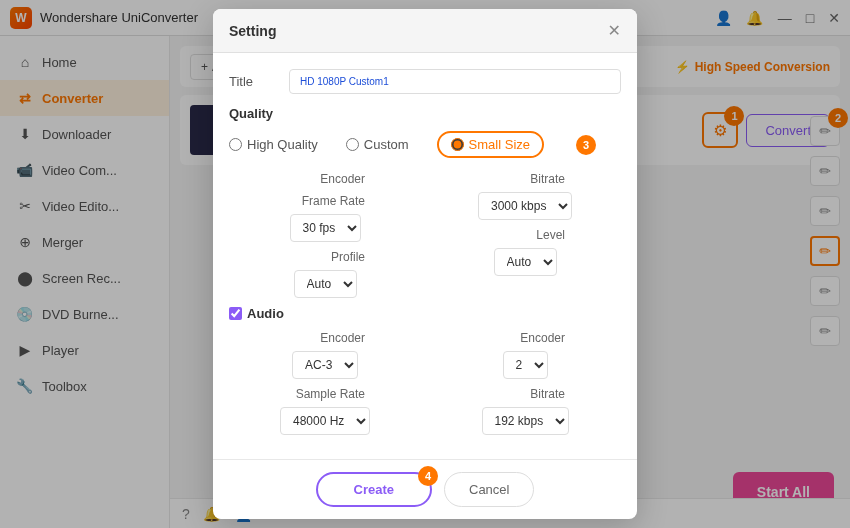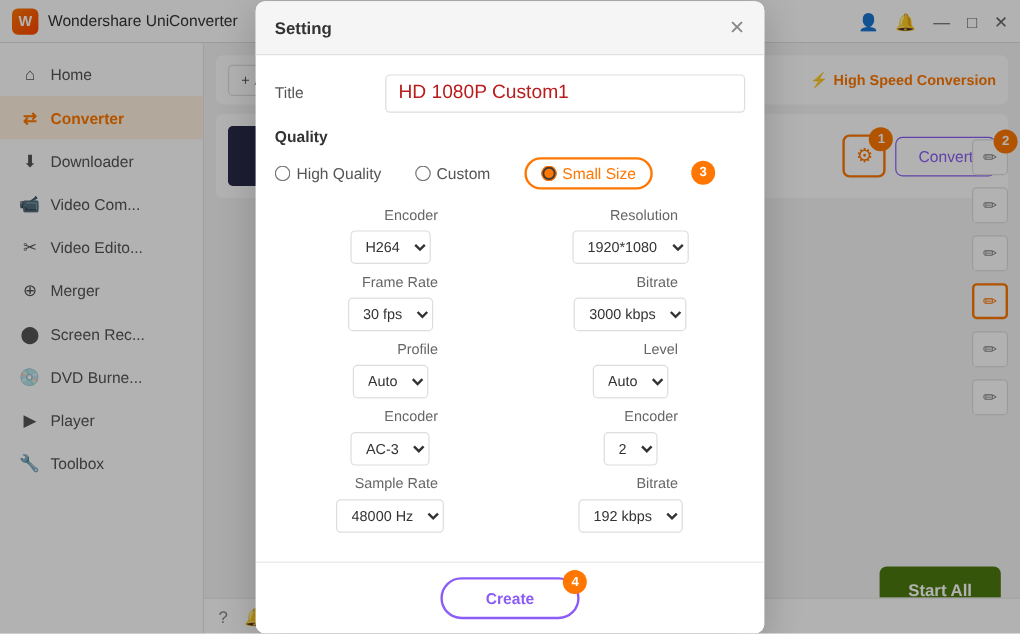--- a/index.html
+++ b/index.html
@@ -44,37 +44,37 @@
     .file-actions { display: flex; align-items: center; gap: 8px; }
     .settings-btn { width: 36px; height: 36px; border: 2px solid #ff7700; border-radius: 6px; display: flex; align-items: center; justify-content: center; cursor: pointer; color: #ff7700; font-size: 16px; background: #fff; }
     .convert-btn-main { background: #fff; border: 1px solid #8b5cf6; color: #8b5cf6; padding: 8px 18px; border-radius: 6px; cursor: pointer; font-size: 13px; font-weight: 500; }
     .badge-circle { width: 20px; height: 20px; background: #ff7700; border-radius: 50%; color: white; font-size: 11px; font-weight: bold; display: flex; align-items: center; justify-content: center; position: absolute; top: -6px; right: -6px; }
     .settings-wrapper { position: relative; }
 
     .action-icons { display: flex; flex-direction: column; gap: 10px; position: absolute; right: 10px; top: 80px; }
     .action-icon-btn { width: 30px; height: 30px; display: flex; align-items: center; justify-content: center; cursor: pointer; color: #888; font-size: 14px; border: 1px solid #e0e0e0; border-radius: 4px; background: #fff; }
     .action-icon-btn.highlighted { border: 2px solid #ff7700; color: #ff7700; }
 
-    .start-all-btn { background: #4d7c0f; color: #fff; border: none; padding: 12px 24px; border-radius: 6px; font-size: 14px; font-weight: 600; cursor: pointer; position: absolute; bottom: 16px; right: 16px; }
+    .start-all-btn { background: #ec4899; color: #fff; border: none; padding: 12px 24px; border-radius: 6px; font-size: 14px; font-weight: 600; cursor: pointer; position: absolute; bottom: 16px; right: 16px; }
 
     
     .bottom-bar { position: absolute; bottom: 0; left: 170px; right: 0; height: 30px; background: #fff; border-top: 1px solid #e8e8e8; display: flex; align-items: center; padding: 0 12px; gap: 14px; }
     .bottom-icon { font-size: 14px; color: #888; cursor: pointer; }
 
     
     .modal-overlay { position: absolute; top: 0; left: 0; right: 0; bottom: 0; background: rgba(0,0,0,0.3); z-index: 100; display: flex; align-items: center; justify-content: center; }
     .modal { background: #fff; border-radius: 8px; width: 424px; box-shadow: 0 8px 32px rgba(0,0,0,0.2); overflow: hidden; }
     .modal-header { background: #f5f5f5; padding: 12px 16px; display: flex; align-items: center; justify-content: space-between; border-bottom: 1px solid #e0e0e0; }
     .modal-title { font-size: 14px; color: #333; font-weight: 600; }
     .modal-close { cursor: pointer; color: #888; font-size: 16px; }
     .modal-body { padding: 16px; }
 
-    .form-row { display: flex; align-items: center; margin-bottom: 12px; gap: 32px; }
+    .form-row { display: flex; align-items: center; margin-bottom: 12px; }
     .form-label { font-size: 13px; color: #555; width: 60px; flex-shrink: 0; }
-    .form-input { flex: 1; border: 1px solid #ddd; border-radius: 4px; padding: 6px 10px; font-size: 16px; color: #b91c1c; outline: none; }
+    .form-input { flex: 1; border: 1px solid #ddd; border-radius: 4px; padding: 6px 10px; font-size: 10px; color: #1d4ed8; outline: none; }
 
     .section-title { font-size: 13px; color: #333; font-weight: 600; margin-bottom: 10px; }
 
     .quality-row { display: flex; align-items: center; gap: 28px; margin-bottom: 14px; }
     .radio-option { display: flex; align-items: center; gap: 5px; cursor: pointer; font-size: 13px; color: #555; }
     .radio-option input { accent-color: #8b5cf6; }
     .radio-option.selected-option { border: 2px solid #ff7700; border-radius: 20px; padding: 4px 12px; color: #ff7700; font-weight: 500; }
     .radio-option.selected-option input { accent-color: #ff7700; }
     .badge-num { width: 20px; height: 20px; background: #ff7700; border-radius: 50%; color: white; font-size: 11px; font-weight: bold; display: inline-flex; align-items: center; justify-content: center; margin-left: 4px; vertical-align: middle; }
     .video-grid { display: grid; grid-template-columns: 1fr 1fr; gap: 8px; }
@@ -248,59 +248,54 @@
           <input type="radio" name="quality" checked="" style="">
           <span>Small Size</span>
         </label>
         <span class="badge-num">3</span>
       </div>
 
       <div class="video-grid">
         <div>
           <div class="field-row">
             <span class="field-label">Encoder</span>
-            <select class="field-select">
-              <option>H264</option>
-            </select>
           </div>
           <div class="field-row">
             <span class="field-label">Frame Rate</span>
             <select class="field-select">
               <option>30 fps</option>
             </select>
           </div>
           <div class="field-row">
             <span class="field-label">Profile</span>
             <select class="field-select">
               <option>Auto</option>
             </select>
           </div>
         </div>
         <div>
           <div class="field-row">
-            <span class="field-label">Resolution</span>
-            <select class="field-select">
-              <option>1920*1080</option>
-            </select>
-          </div>
-          <div class="field-row">
             <span class="field-label">Bitrate</span>
             <select class="field-select">
               <option>3000 kbps</option>
             </select>
           </div>
           <div class="field-row">
             <span class="field-label">Level</span>
             <select class="field-select">
               <option>Auto</option>
             </select>
           </div>
         </div>
       </div>
 
+      <label class="checkbox-label">
+        <input type="checkbox" checked="" style="">
+        <span>Audio</span>
+      </label>
       <div class="video-grid">
         <div>
           <div class="field-row">
             <span class="field-label">Encoder</span>
             <select class="field-select">
               <option>AC-3</option>
             </select>
           </div>
           <div class="field-row">
             <span class="field-label">Sample Rate</span>
@@ -324,15 +319,16 @@
           </div>
         </div>
       </div>
     </div>
 
     <div class="modal-footer">
       <button class="btn-create">
         <span>Create</span>
         <span class="badge-num" style="position:absolute;top:-8px;right:-8px;">4</span>
       </button>
+      <button class="btn-cancel">Cancel</button>
     </div>
   </div>
 </div>
 
 </body></html>

